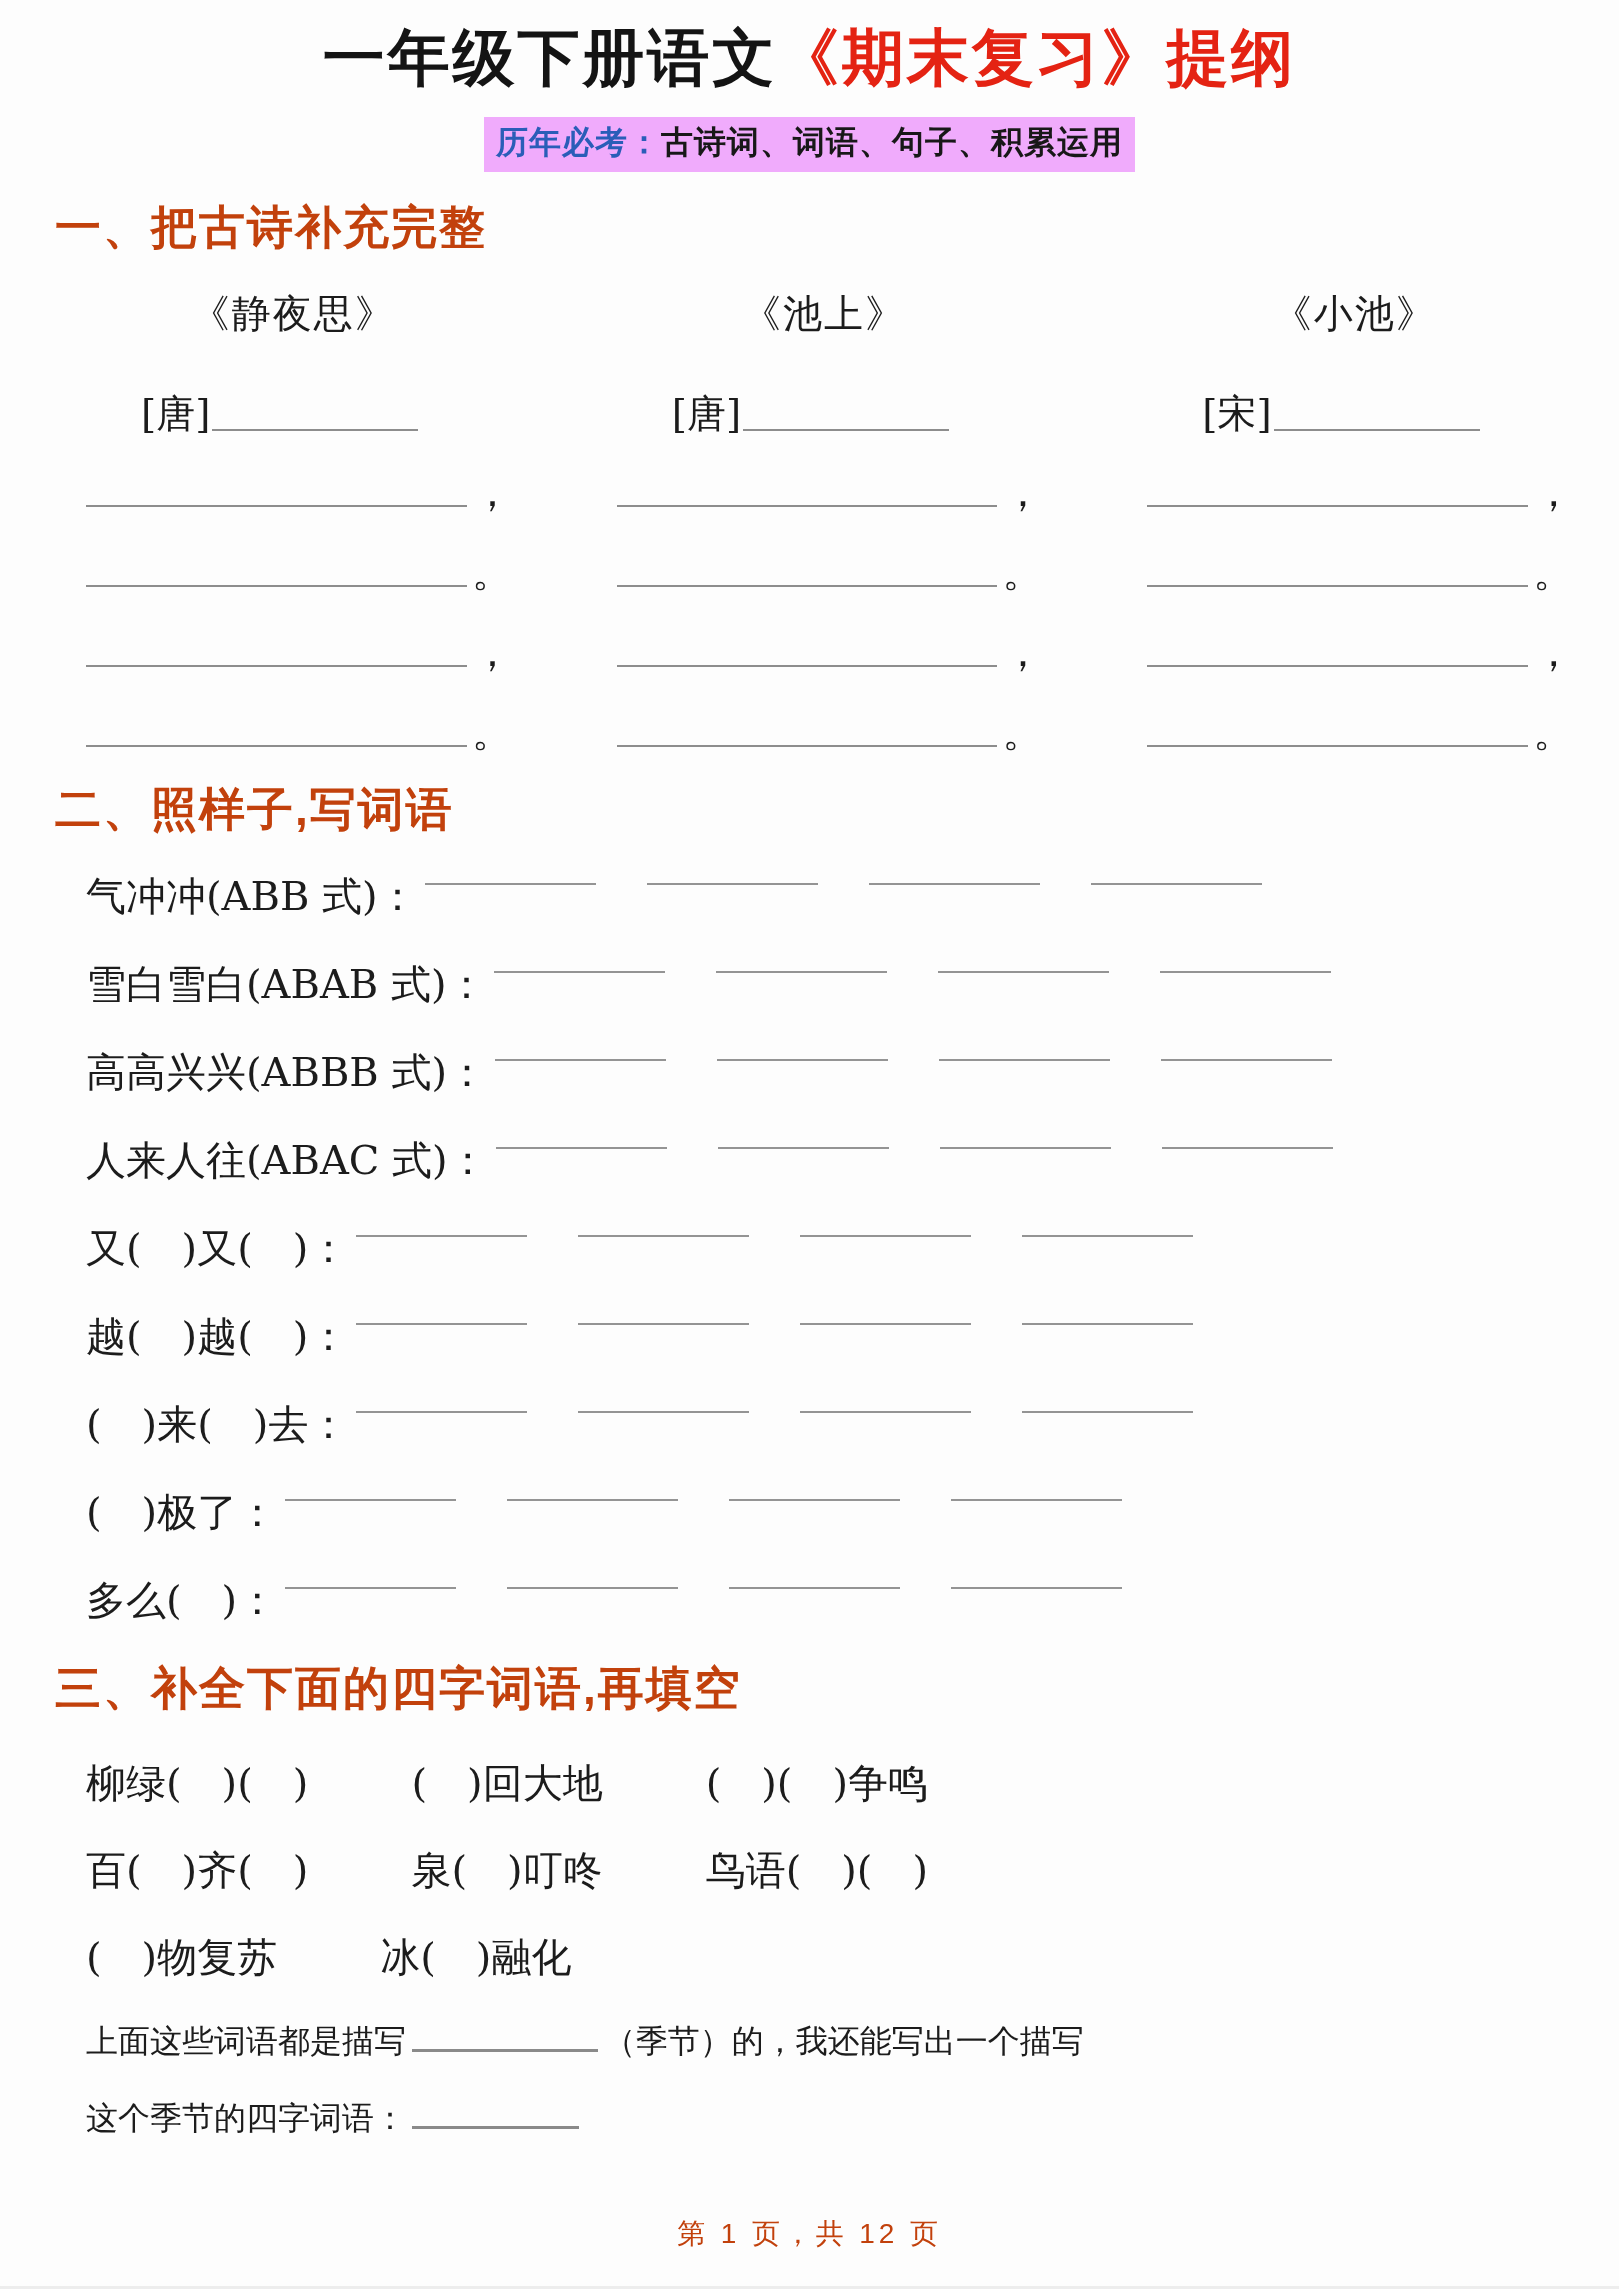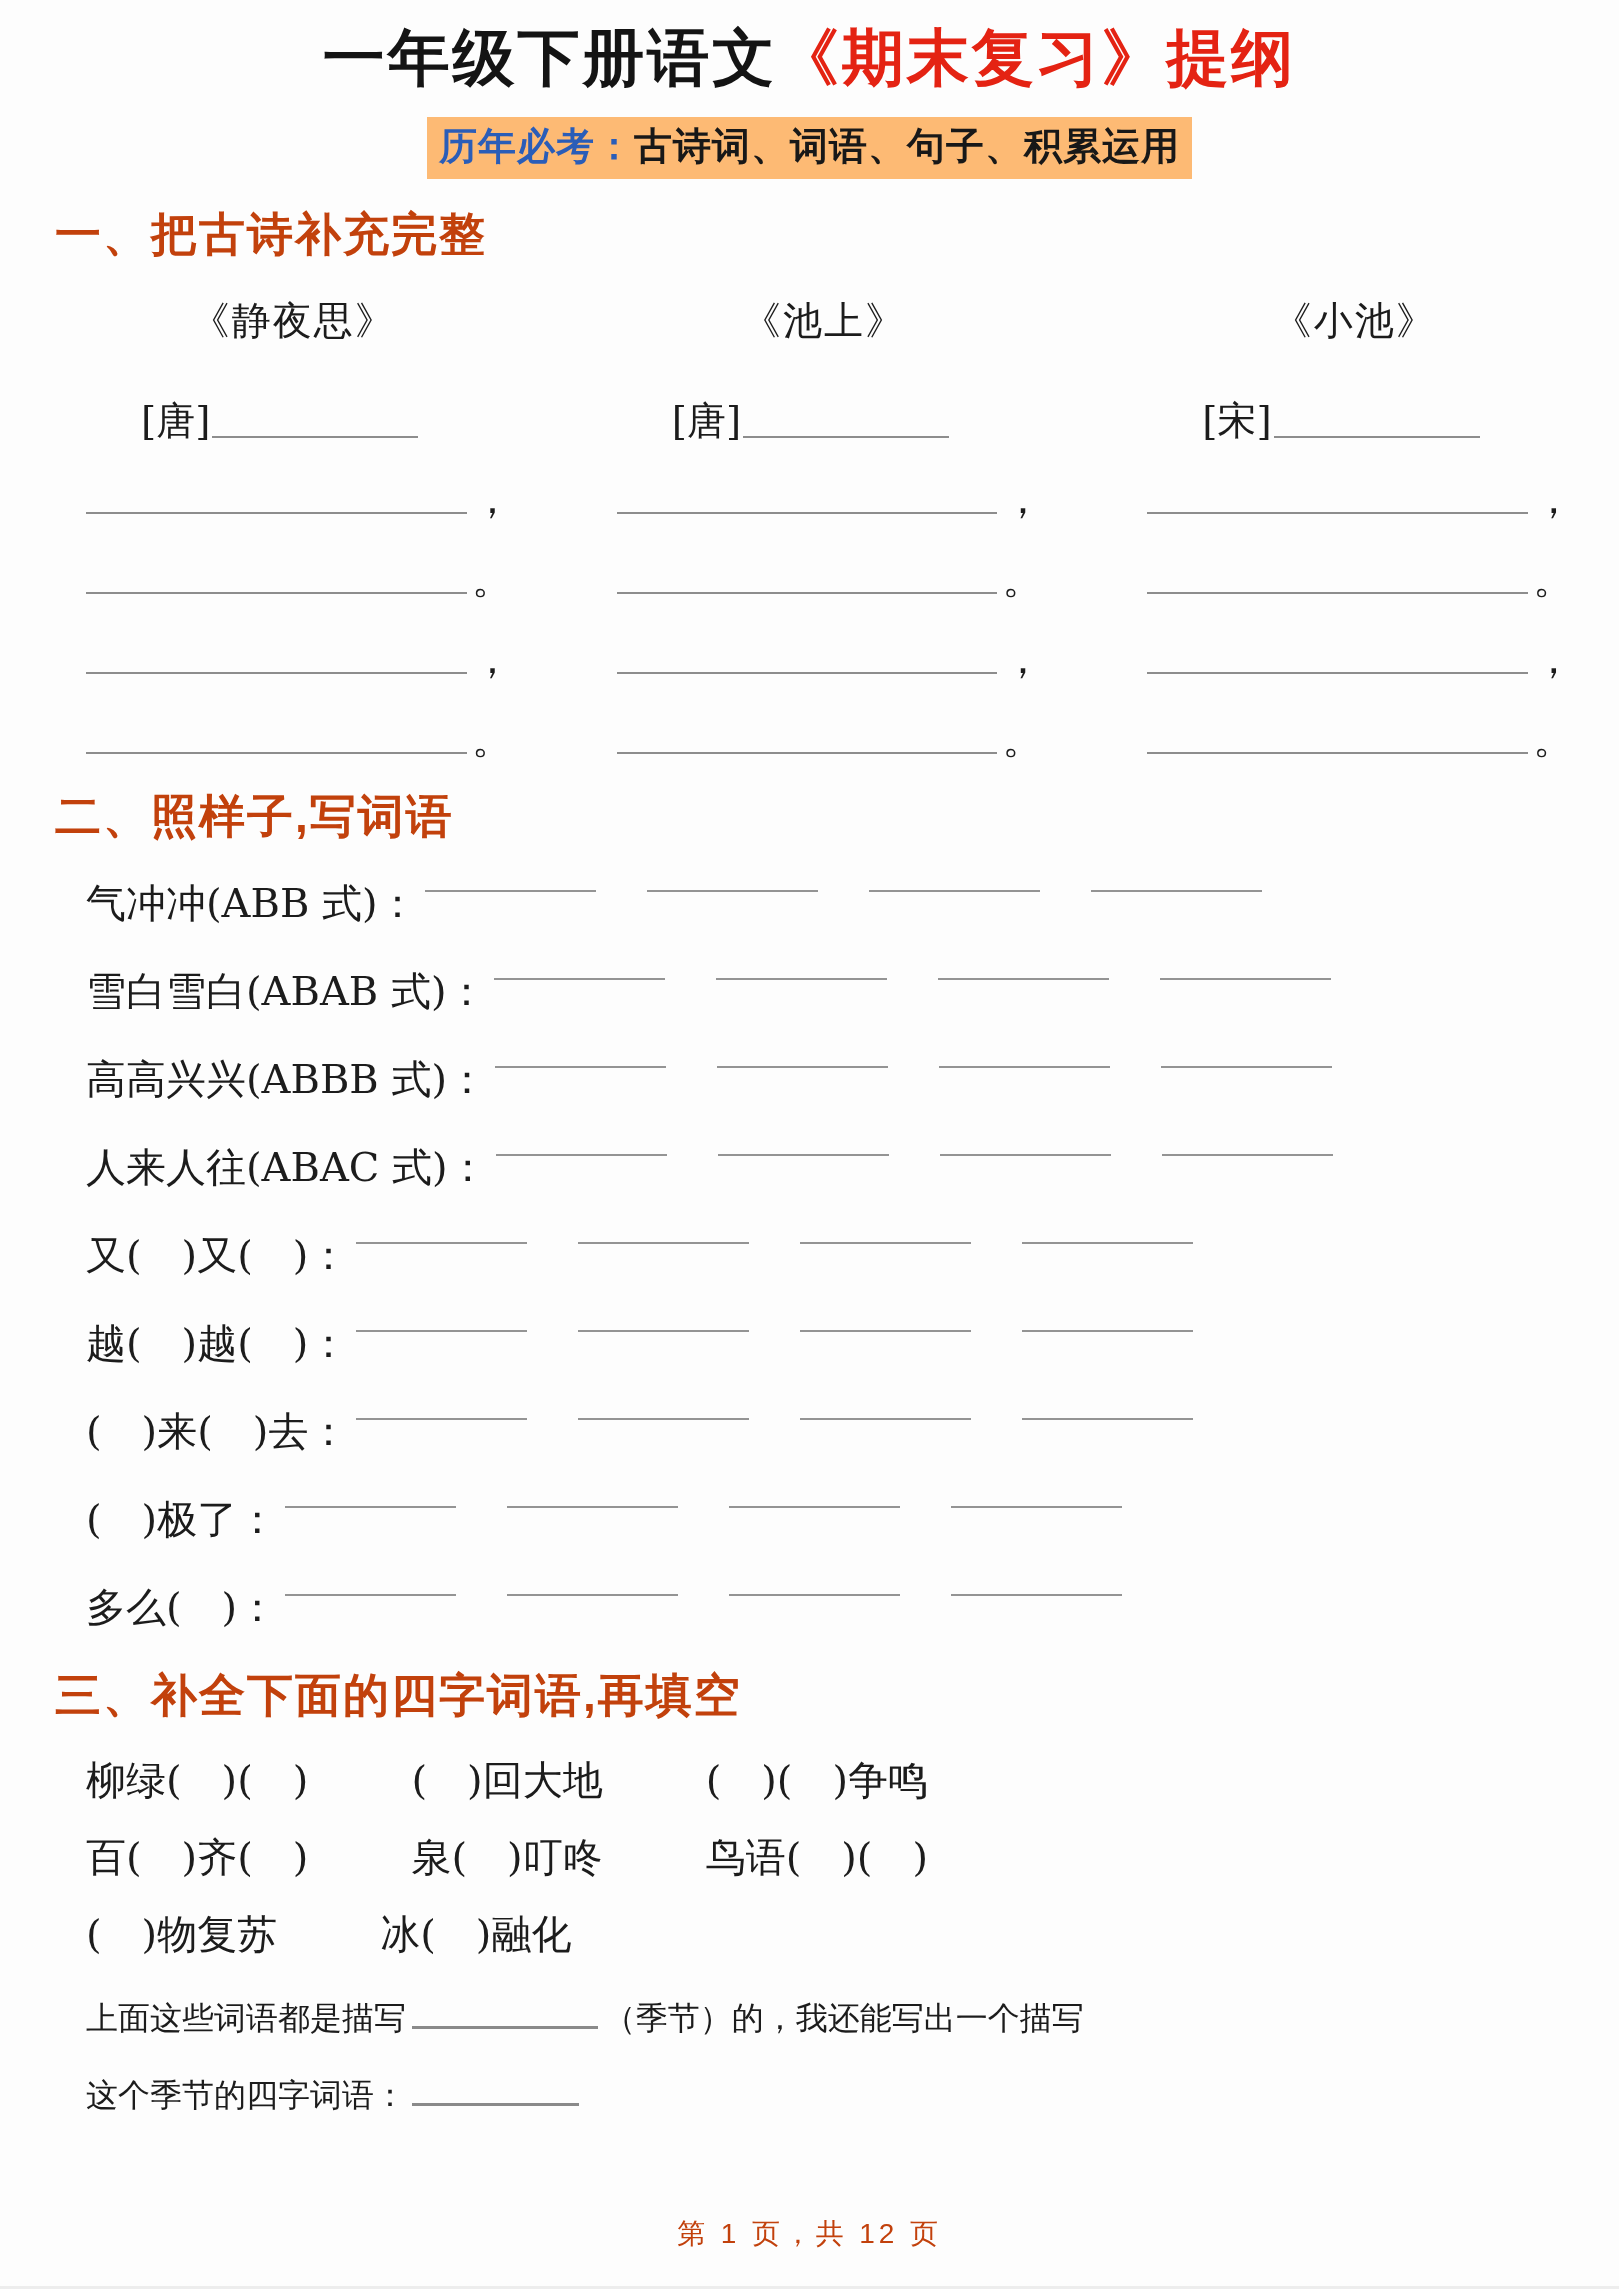--- a/index.html
+++ b/index.html
@@ -9,21 +9,21 @@
   }
   
   .title{
     text-align:center;padding-top:23.5px;font-size:62px;font-weight:900;
     font-family:"Liberation Serif",serif;letter-spacing:2.9px;color:#141414;line-height:1.1;
   }
   .title .red{color:#e42313;}
   
   .subtitle-wrap{text-align:center;margin-top:25.5px;}
   .subtitle{
-    display:inline-block;background:#fdba74;font-size:38px;font-weight:700;
+    display:inline-block;background:#f0abfc;font-size:32px;font-weight:700;
     font-family:"Liberation Serif",serif;padding:3.9px 11.8px 6.9px 11.8px;letter-spacing:1px;color:#181818;
   }
   .subtitle .blue{color:#2a5db8;}
   
   .sec-heading{
     font-family:"Liberation Sans",sans-serif;font-weight:900;font-size:46px;
     color:#c2410c;margin:25.5px 0 0 55px;letter-spacing:2px;
   }
   
   .poems{display:flex;margin:35px 57px 0 86px;gap:116px;}
@@ -36,21 +36,21 @@
   .pline .rule{flex:1;border-bottom:2.9px solid #8d8d8d;margin-bottom:6.9px;}
   .pline .punct{font-size:41px;line-height:1;margin-left:4.9px;width:29px;}
   
   .words{margin:13.7px 57px 0 86px;}
   .w-row{display:flex;margin-top:32px;height:56px;}
   .w-label{font-size:40px;line-height:1.15;white-space:nowrap;}
   .blank{width:171px;border-bottom:2.9px solid #949494;margin:0 0 4.9px 51px;height:9.8px;}
   .blank.first{margin-left:7.8px;}
   
   .phrases{margin:15.7px 57px 0 86px;font-size:40px;}
-  .p-row{display:flex;margin-top:29px;line-height:1.2;}
+  .p-row{display:flex;margin-top:39px;line-height:1.2;}
   .p-row .cell{white-space:nowrap;margin-right:103px;}
   .p-row .cell:last-child{margin-right:0;}
   .fill{margin:39px 57px 0 86px;font-size:32px;line-height:1.35;}
   .fill .line2{margin-top:33px;}
   .inline-blank{
     display:inline-block;width:186px;border-bottom:3.9px solid #8a8a8a;height:29px;
     vertical-align:baseline;margin:0 5.9px;
   }
   .inline-blank.small{width:167px;}
   

